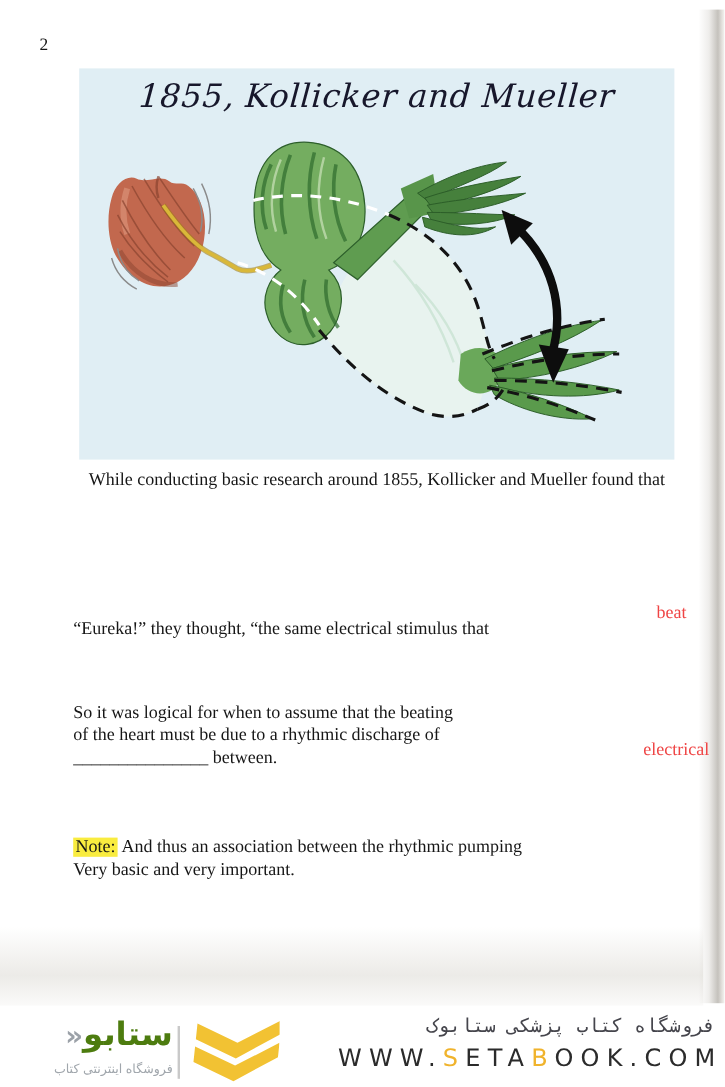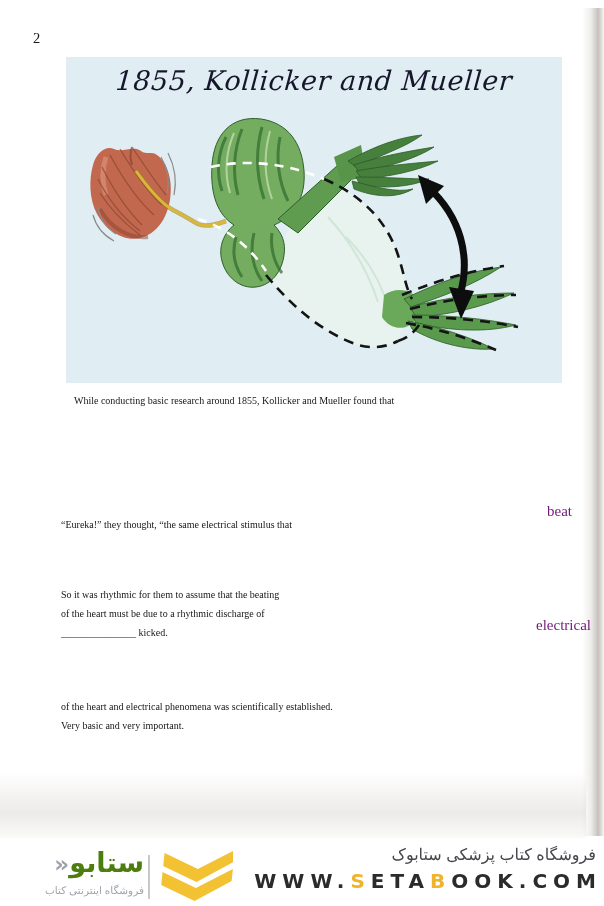--- a/index.html
+++ b/index.html
@@ -16,42 +16,42 @@
 
   .page-number{left:33px;top:30px;font-size:14.5px;}
   .chapter-header{left:22px;right:0;top:30px;text-align:center;font-size:14.5px;white-space:nowrap;}
 
   .figure-box{left:66px;top:57px;width:496px;height:326px;background:#e0eef4;}
   .figure-title{left:0;top:8px;width:100%;text-align:center;
      font-family:"DejaVu Serif",serif;font-style:italic;font-size:27px;color:#17172b;
      letter-spacing:.5px;transform:skewX(-4deg);}
   .illustration{position:absolute;left:0;top:0;width:496px;height:326px;}
 
-  .para{font-size:10px;line-height:19px;white-space:nowrap;}
+  .para{font-size:15px;line-height:19px;white-space:nowrap;}
   .para-research{left:74px;top:391px;}
   .para-eureka{left:61px;top:484px;margin-top:31px;}
   .para-logical{left:61px;top:585px;}
   .para-note{left:61px;top:697px;}
-  .margin-word{font-size:15px;color:#701a75;}
+  .margin-word{font-size:15px;color:#ef4444;}
   .margin-beat{left:547px;top:503px;}
   .margin-electrical{left:536px;top:617px;}
   .hl{background:#f9ec3f;padding:0 2px;}
 
   
   .brand-emblem{left:157px;top:849px;width:76px;height:56px;}
   .brand-divider{left:148px;top:855px;width:2px;height:44px;background:#c9c9c9;}
   .brand-wordmark{left:14px;top:845px;width:130px;height:36px;direction:rtl;text-align:right;
      font-family:"DejaVu Sans",sans-serif;font-weight:bold;font-size:27px;line-height:36px;white-space:nowrap;}
   .brand-text{color:#4d7c0f;}
   .brand-mark{color:#9ba1a8;font-size:23px;}
   .brand-caption{left:14px;top:884px;width:130px;direction:rtl;text-align:right;
      font-family:Liberation Sans, sans-serif;font-size:10.5px;color:#a0a6ac;white-space:nowrap;}
-  .store-title{right:8px;top:845px;direction:rtl;font-family:Liberation Sans, sans-serif;
+  .store-title{right:8px;top:845px;direction:rtl;font-family:Liberation Mono, monospace;
      font-size:16px;color:#45454c;white-space:nowrap;}
-  .site-url{right:2px;top:869px;font-family:"DejaVu Sans",sans-serif;font-weight:bold;
+  .site-url{right:2px;top:869px;font-family:"DejaVu Sans",sans-serif;font-weight:normal;
      font-size:20px;letter-spacing:6px;color:#2b2b2b;white-space:nowrap;cursor:pointer;}
   .accent{color:#f0b32c;}
 </style>
 </head>
 <body>
 
 <div class="page">
 
   <div class="abs scan-shadow-right"></div>
   <div class="abs scan-shadow-bottom"></div>
@@ -152,28 +152,28 @@
   <div class="abs para para-research">
     <div>While conducting basic research around 1855, Kollicker and Mueller found that</div>
   </div>
 
   <div class="abs para para-eureka">
     <div>“Eureka!” they thought, “the same electrical stimulus that</div>
   </div>
   <div class="abs margin-word margin-beat">beat</div>
 
   <div class="abs para para-logical">
-    <div>So it was rhythmic for them to assume that the beating</div>
+    <div>So it was logical for when to assume that the beating</div>
     <div>of the heart must be due to a rhythmic discharge of</div>
-    <div>_______________ kicked.</div>
+    <div>_______________ between.</div>
   </div>
   <div class="abs margin-word margin-electrical">electrical</div>
 
   <div class="abs para para-note">
-    <div>of the heart and electrical phenomena was scientifically established.</div>
+    <div><span class="hl">Note:</span><span> And thus an association between the rhythmic pumping</span></div>
     <div>Very basic and very important.</div>
   </div>
 
   <div>
     <svg class="abs brand-emblem" viewBox="0 0 76 56">
       <g transform="skewX(-6) translate(6,0)" fill="#f2c233">
         <path d="M 2,4 L 37,20 L 72,1 L 72,13 L 37,33 L 2,17 Z"></path>
         <path d="M 2,23 L 37,39 L 72,20 L 72,32 L 37,52 L 2,36 Z"></path>
       </g>
     </svg>

